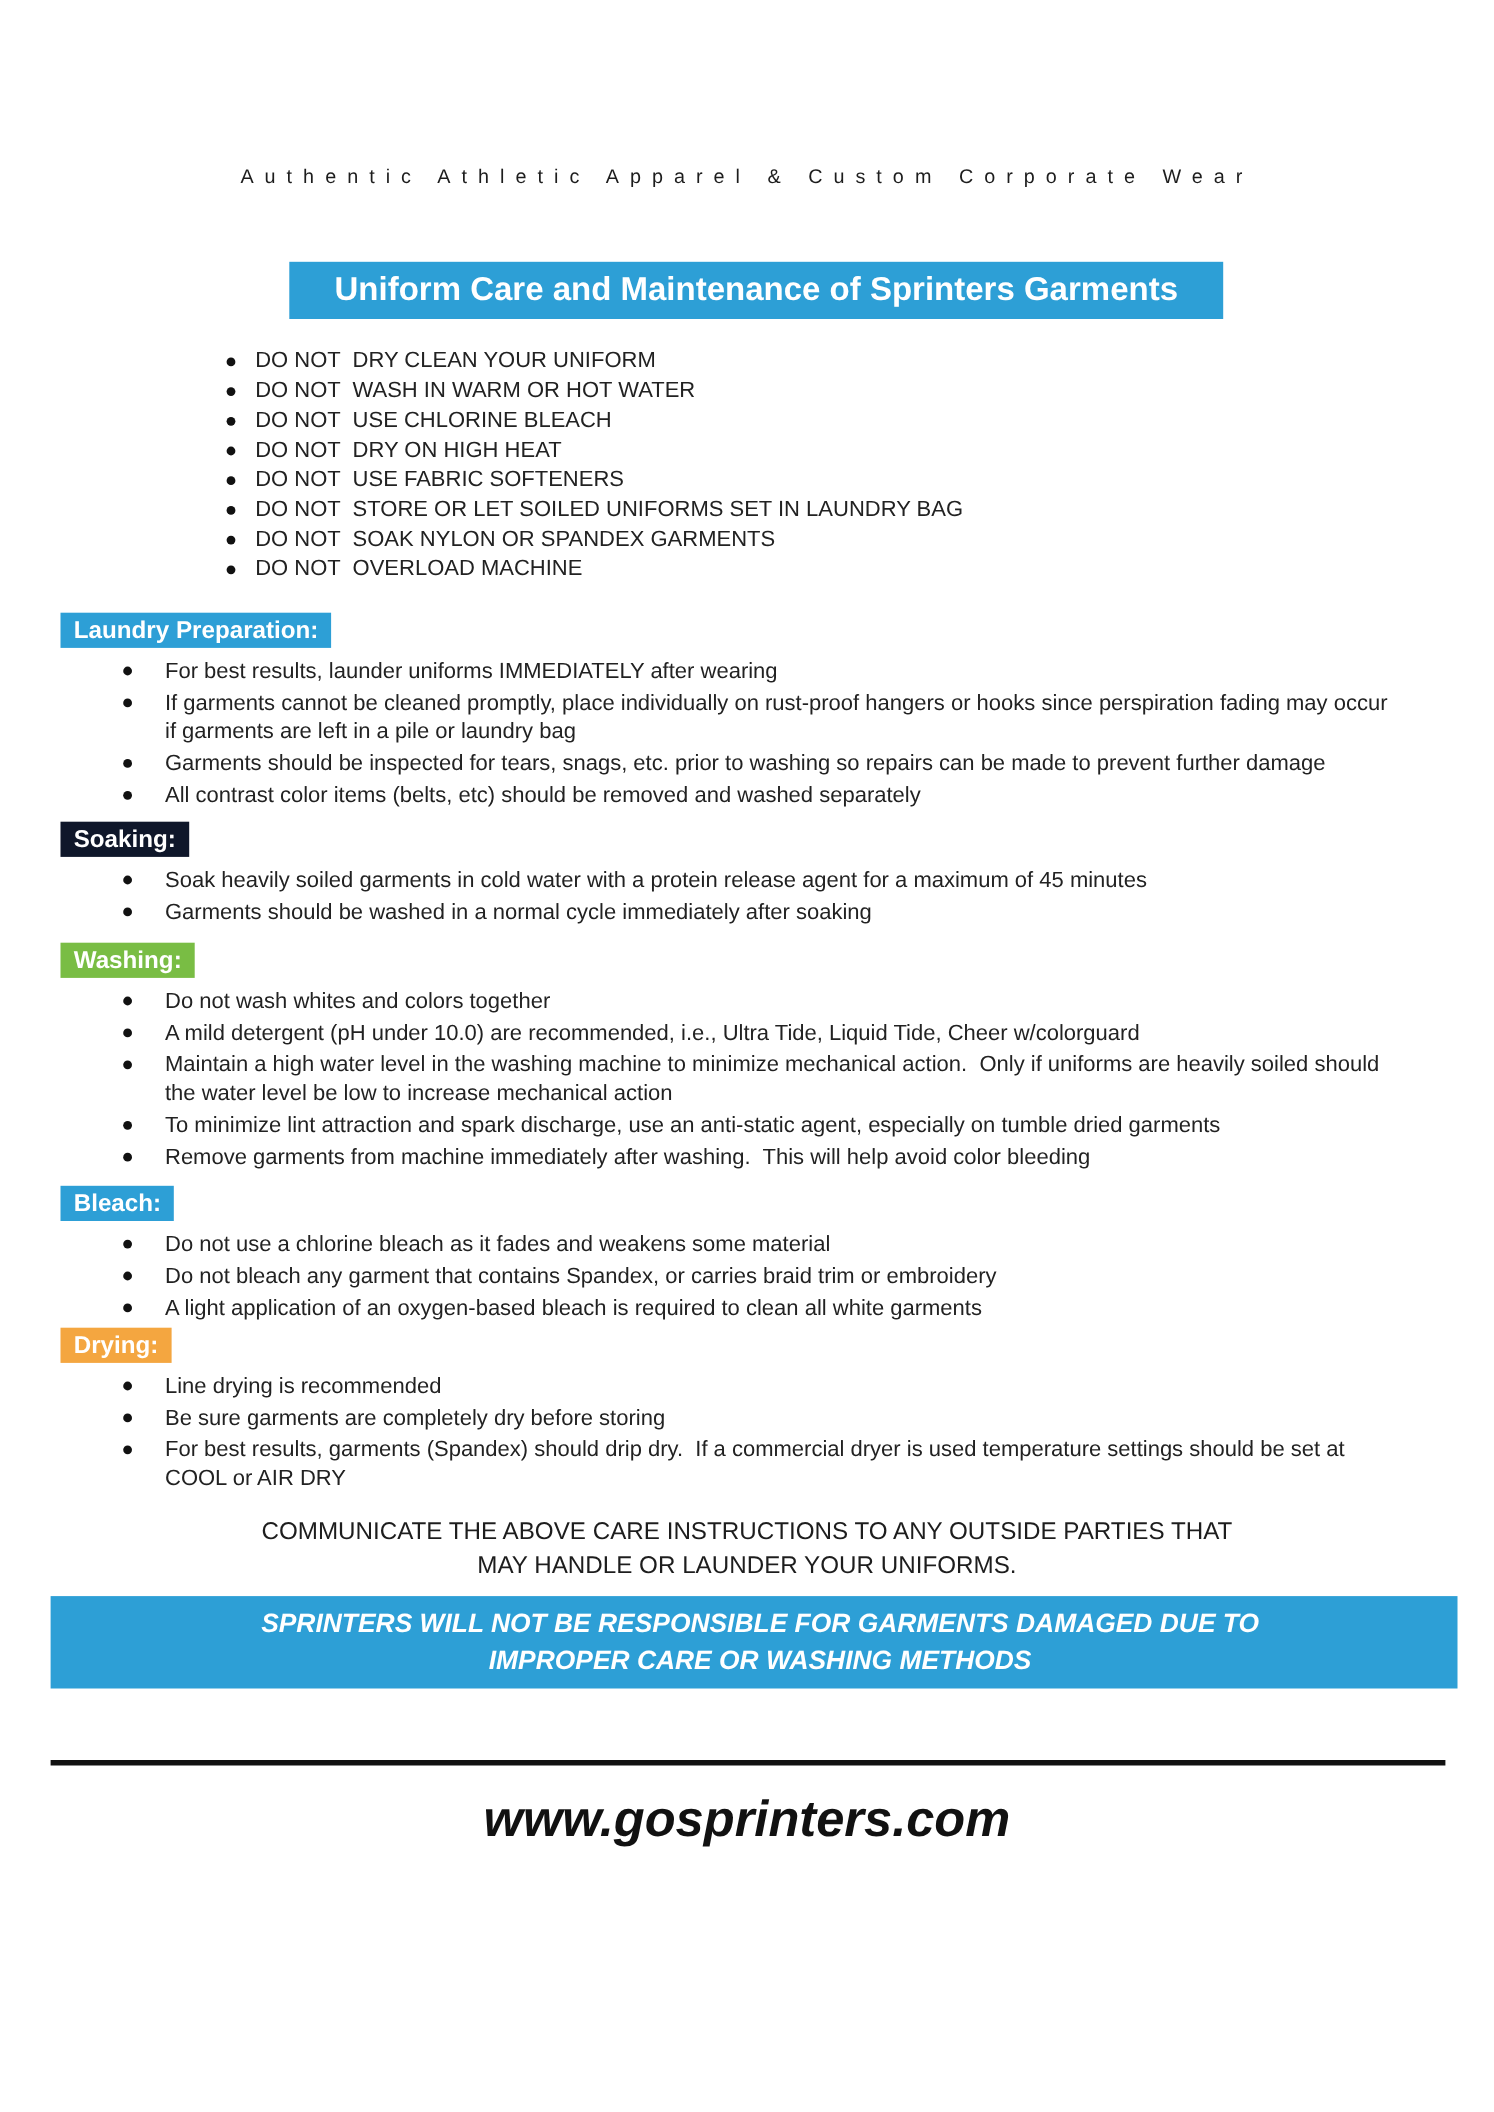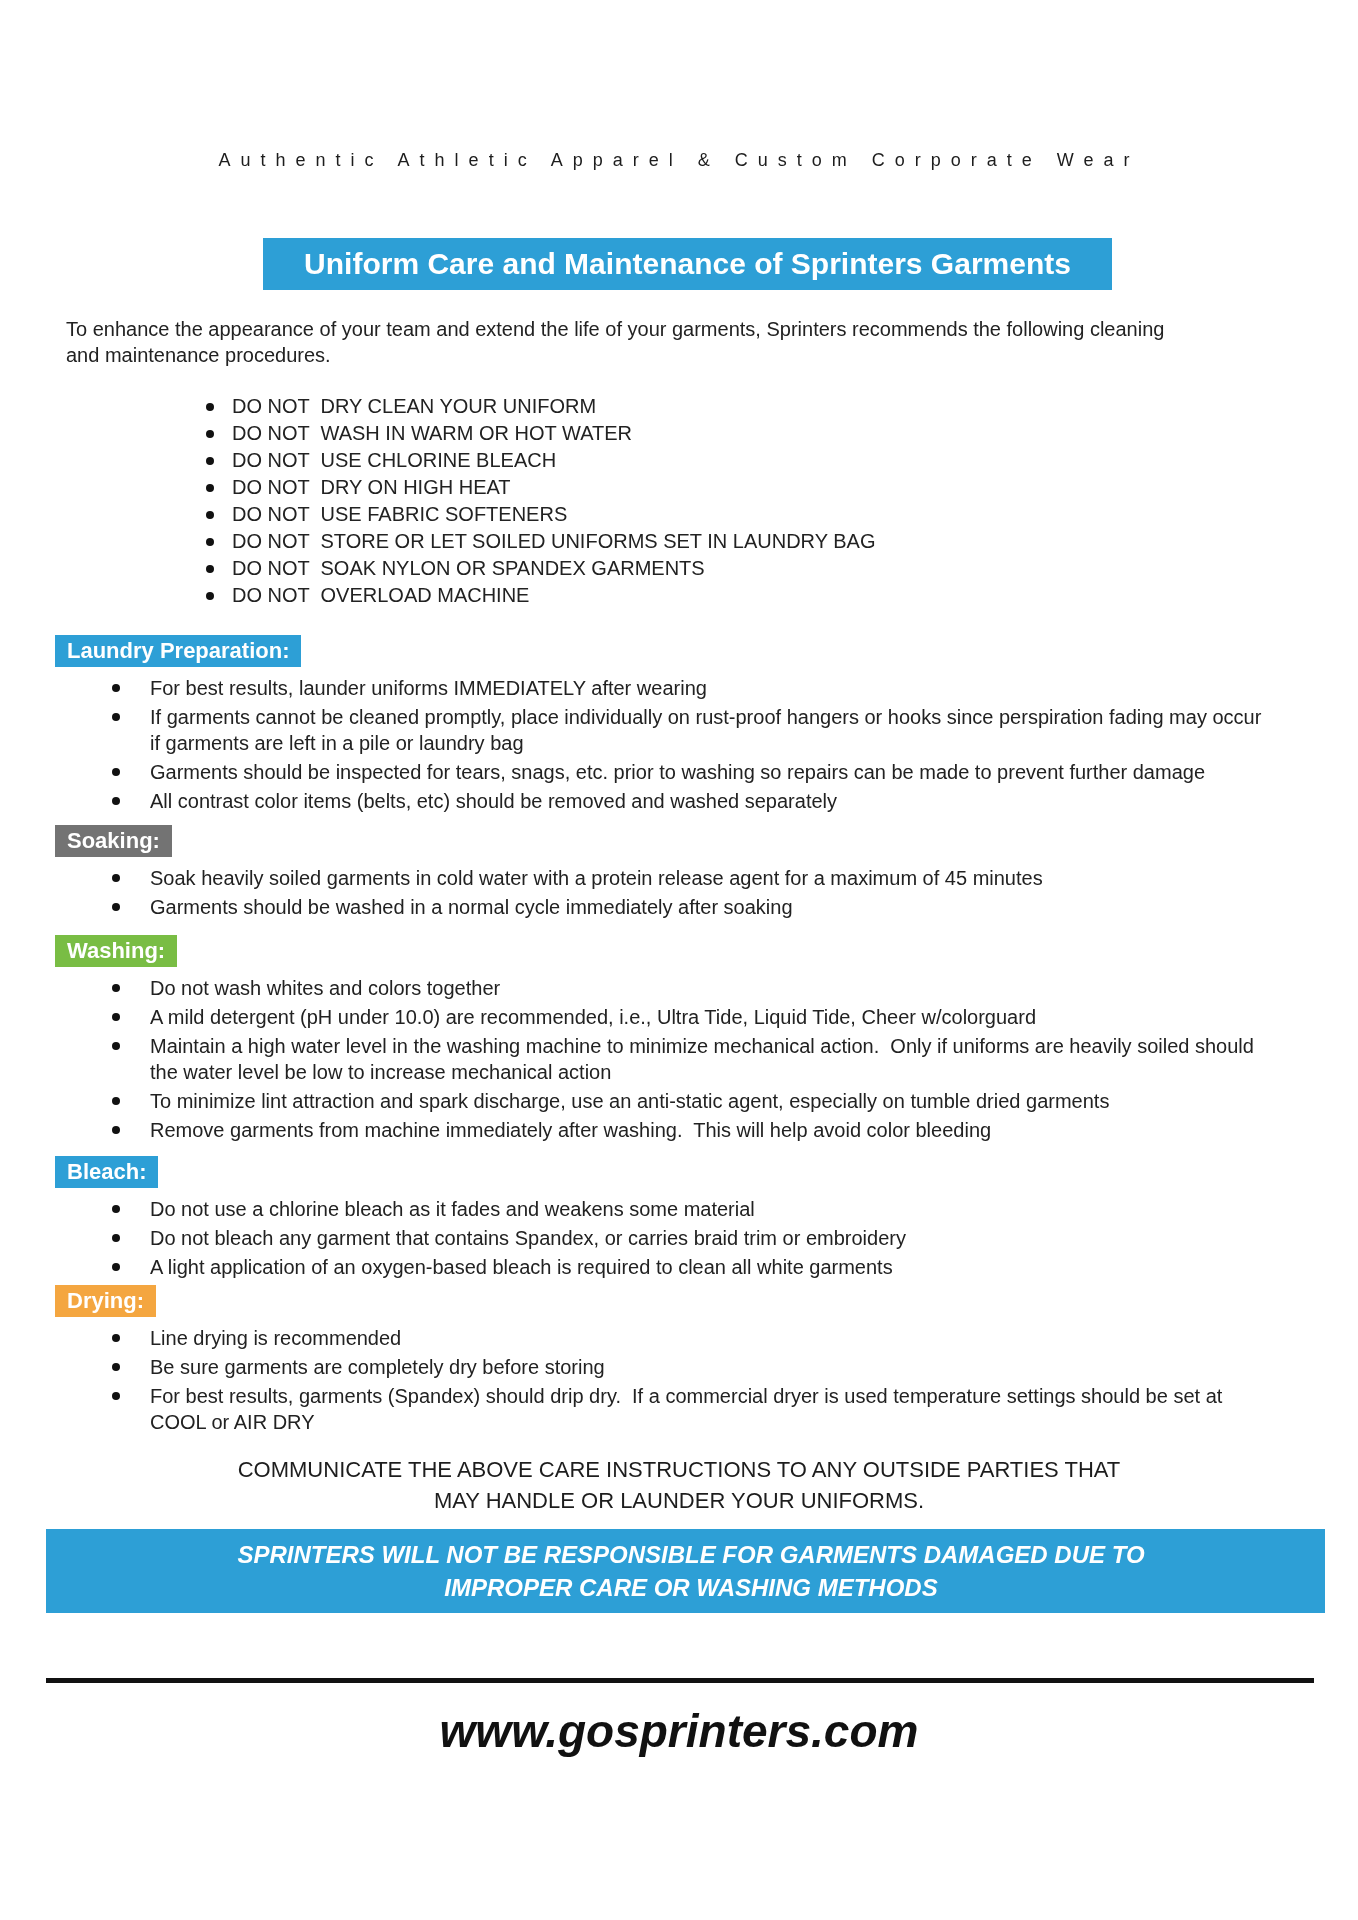--- a/index.html
+++ b/index.html
@@ -133,21 +133,20 @@
 </style>
 </head>
 <body>
 
 <div class="page">
 
   <div class="tagline">Authentic Athletic Apparel &amp; Custom Corporate Wear</div>
 
   <div class="title-banner" style="background: rgb(45, 159, 214);">Uniform Care and Maintenance of Sprinters Garments</div>
 
-  <p class="intro">To enhance the appearance of your team and extend the life of your garments, Sprinters recommends the following cleaning and maintenance procedures.</p>
 
   <ul class="donot-list" id="donot-list">
       <li class="donot-item">DO NOT  DRY CLEAN YOUR UNIFORM</li>
       <li class="donot-item">DO NOT  WASH IN WARM OR HOT WATER</li>
       <li class="donot-item">DO NOT  USE CHLORINE BLEACH</li>
       <li class="donot-item">DO NOT  DRY ON HIGH HEAT</li>
       <li class="donot-item">DO NOT  USE FABRIC SOFTENERS</li>
       <li class="donot-item">DO NOT  STORE OR LET SOILED UNIFORMS SET IN LAUNDRY BAG</li>
       <li class="donot-item">DO NOT  SOAK NYLON OR SPANDEX GARMENTS</li>
       <li class="donot-item">DO NOT  OVERLOAD MACHINE</li>
@@ -157,21 +156,21 @@
       <section class="care-section">
     <span class="section-label" style="background: rgb(45, 159, 214);">Laundry Preparation:</span>
     <ul class="bullets">
           <li class="bullet-item">For best results, launder uniforms IMMEDIATELY after wearing</li>
           <li class="bullet-item">If garments cannot be cleaned promptly, place individually on rust-proof hangers or hooks since perspiration fading may occur if garments are left in a pile or laundry bag</li>
           <li class="bullet-item">Garments should be inspected for tears, snags, etc. prior to washing so repairs can be made to prevent further damage</li>
           <li class="bullet-item">All contrast color items (belts, etc) should be removed and washed separately</li>
         </ul>
   </section>
       <section class="care-section">
-    <span class="section-label" style="background: #737373;">Soaking:</span>
+    <span class="section-label" style="background: #0f172a;">Soaking:</span>
     <ul class="bullets">
           <li class="bullet-item">Soak heavily soiled garments in cold water with a protein release agent for a maximum of 45 minutes</li>
           <li class="bullet-item">Garments should be washed in a normal cycle immediately after soaking</li>
         </ul>
   </section>
       <section class="care-section">
     <span class="section-label" style="background: rgb(121, 189, 68);">Washing:</span>
     <ul class="bullets">
           <li class="bullet-item">Do not wash whites and colors together</li>
           <li class="bullet-item">A mild detergent (pH under 10.0) are recommended, i.e., Ultra Tide, Liquid Tide, Cheer w/colorguard</li>

